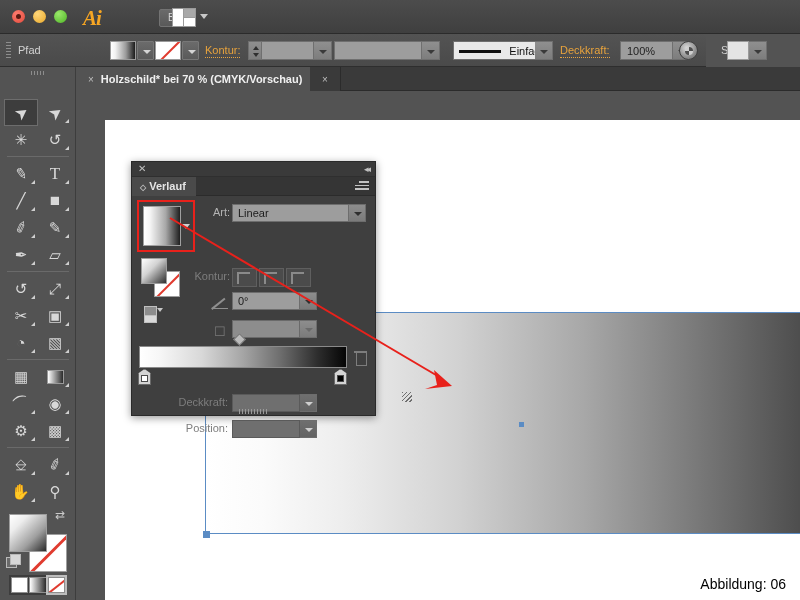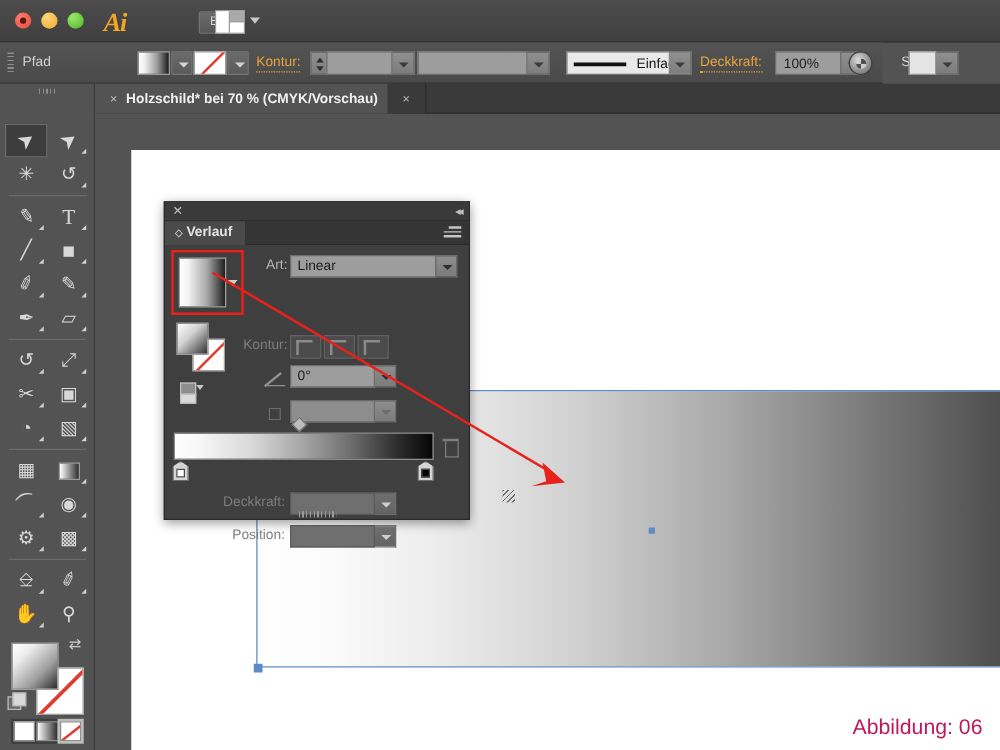--- a/index.html
+++ b/index.html
@@ -186,21 +186,21 @@
   .anchor-center {
     position:absolute; left:414px; top:302px; width:5px; height:5px;
     background:#5b8cc4;
   }
   .anchor-bl {
     position:absolute; left:98px; top:411px; width:7px; height:7px;
     background:#5b8cc4;
   }
   .caption {
     position:absolute; right: 14px; bottom: 8px;
-    color:#be185d; font-size: 17px; font-family:"Liberation Sans", sans-serif;
+    color:#000000; font-size: 14px; font-family:"Liberation Sans", sans-serif;
   }
 
   
   .gpanel {
     position:absolute; left:131px; top:161px; width:245px; height:255px;
     background:#3f3f3f; border:1px solid #2a2a2a;
     box-shadow: 0 2px 8px rgba(0,0,0,.4);
   }
   .gp-bar {
     position:absolute; left:0; top:0; width:243px; height:15px; background:#3a3a3a;

